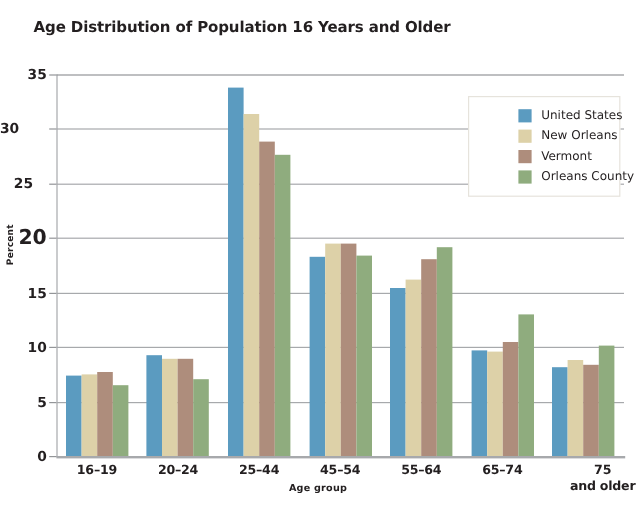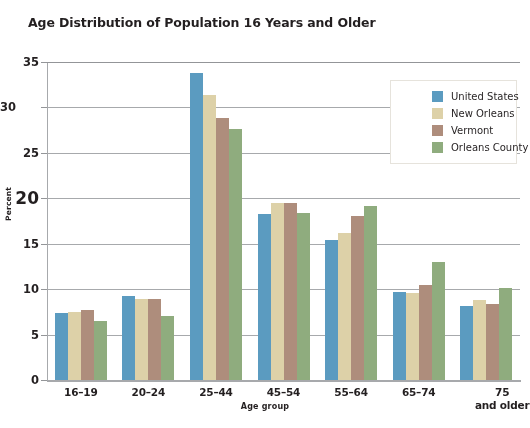--- a/index.html
+++ b/index.html
@@ -184,21 +184,21 @@
       <div style="position: absolute; left: 0px; width: 39px; text-align: right; top: 380px; transform: translateY(-50%); font-size: 11.5px; font-weight: bold; color: rgb(35, 31, 32);">0</div>
       <div class="tick-y" style="top: 334.571px;"></div>
       <div style="position: absolute; left: 0px; width: 39px; text-align: right; top: 334.571px; transform: translateY(-50%); font-size: 11.5px; font-weight: bold; color: rgb(35, 31, 32);">5</div>
       <div class="tick-y" style="top: 289.143px;"></div>
       <div style="position: absolute; left: 0px; width: 39px; text-align: right; top: 289.143px; transform: translateY(-50%); font-size: 11.5px; font-weight: bold; color: rgb(35, 31, 32);">10</div>
       <div class="tick-y" style="top: 243.714px;"></div>
       <div style="position: absolute; left: 0px; width: 39px; text-align: right; top: 243.714px; transform: translateY(-50%); font-size: 11.5px; font-weight: bold; color: rgb(35, 31, 32);">15</div>
       <div class="tick-y" style="top: 198.286px;"></div>
       <div style="position: absolute; left: 0px; width: 39px; text-align: right; top: 198.286px; transform: translateY(-50%); font-size: 17px; font-weight: bold; color: rgb(35, 31, 32);">20</div>
       <div class="tick-y" style="top: 152.857px;"></div>
-      <div style="position: absolute; left: 0px; width: 39px; text-align: right; top: 152.857px; transform: translateY(-50%); font-size: 11.5px; font-weight: bold; color: rgb(35, 31, 32);">25</div>
+      <div style="position: absolute; left: 0px; width: 39px; text-align: center; top: 152.857px; transform: translateY(-50%); font-size: 11.5px; font-weight: bold; color: rgb(35, 31, 32);">25</div>
       <div class="tick-y" style="top: 107.429px;"></div>
       <div style="position: absolute; left: 0px; width: 39px; text-align: left; top: 107.429px; transform: translateY(-50%); font-size: 11.5px; font-weight: bold; color: rgb(35, 31, 32);">30</div>
       <div class="tick-y" style="top: 62px;"></div>
       <div style="position: absolute; left: 0px; width: 39px; text-align: right; top: 62px; transform: translateY(-50%); font-size: 11.5px; font-weight: bold; color: rgb(35, 31, 32);">35</div>
     </div>
 
   <div class="plot-area">
     <div class="grid-layer" id="grid-layer">
         <div class="gridline faint" style="top: 272.571px;"></div>
         <div class="gridline faint" style="top: 227.143px;"></div>

